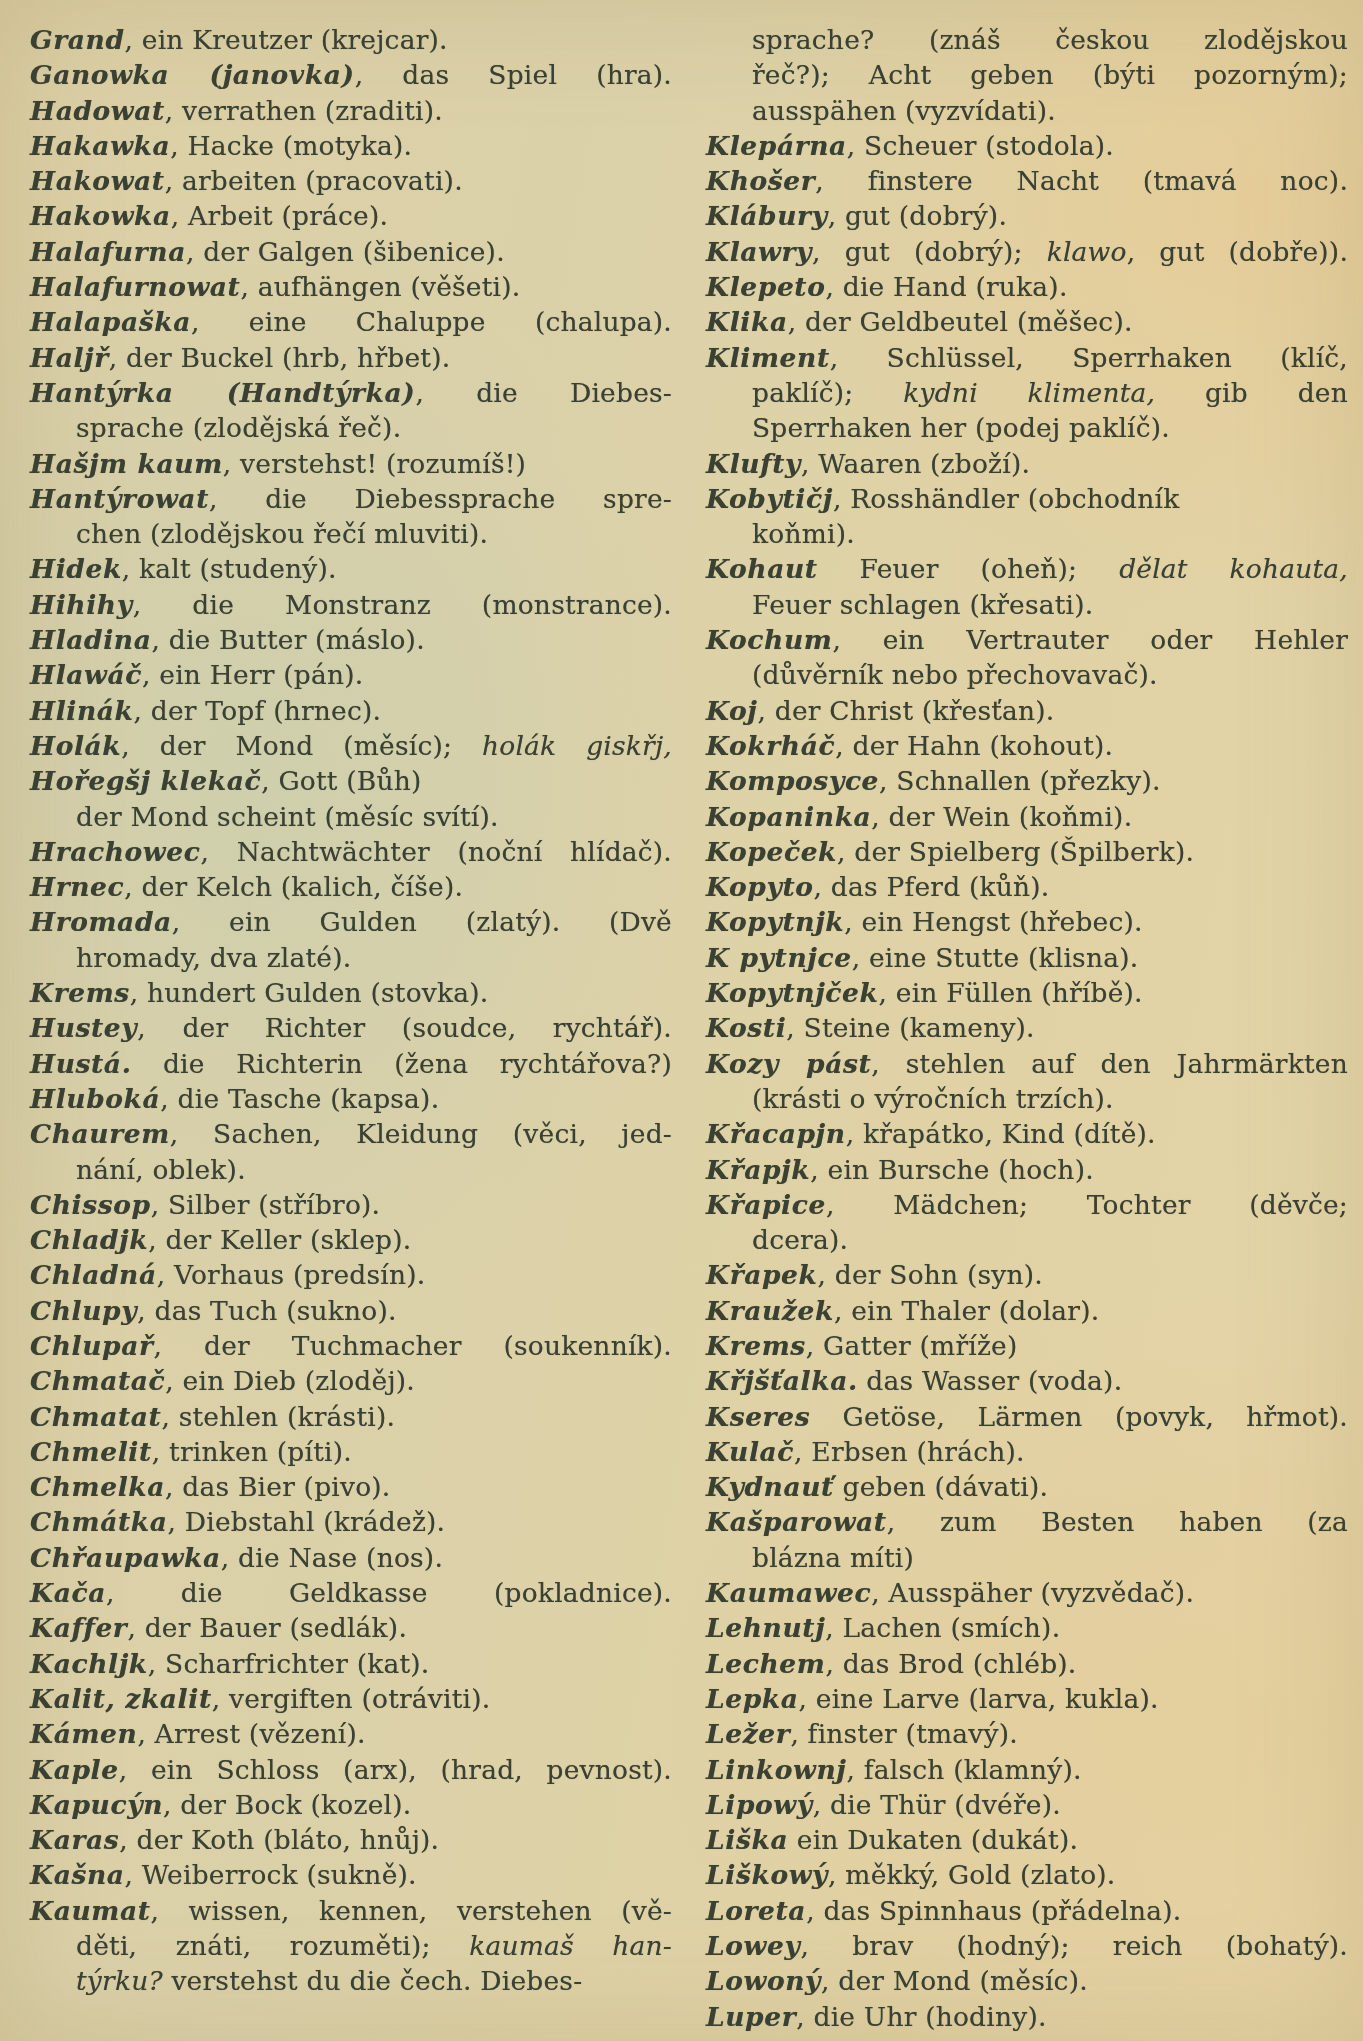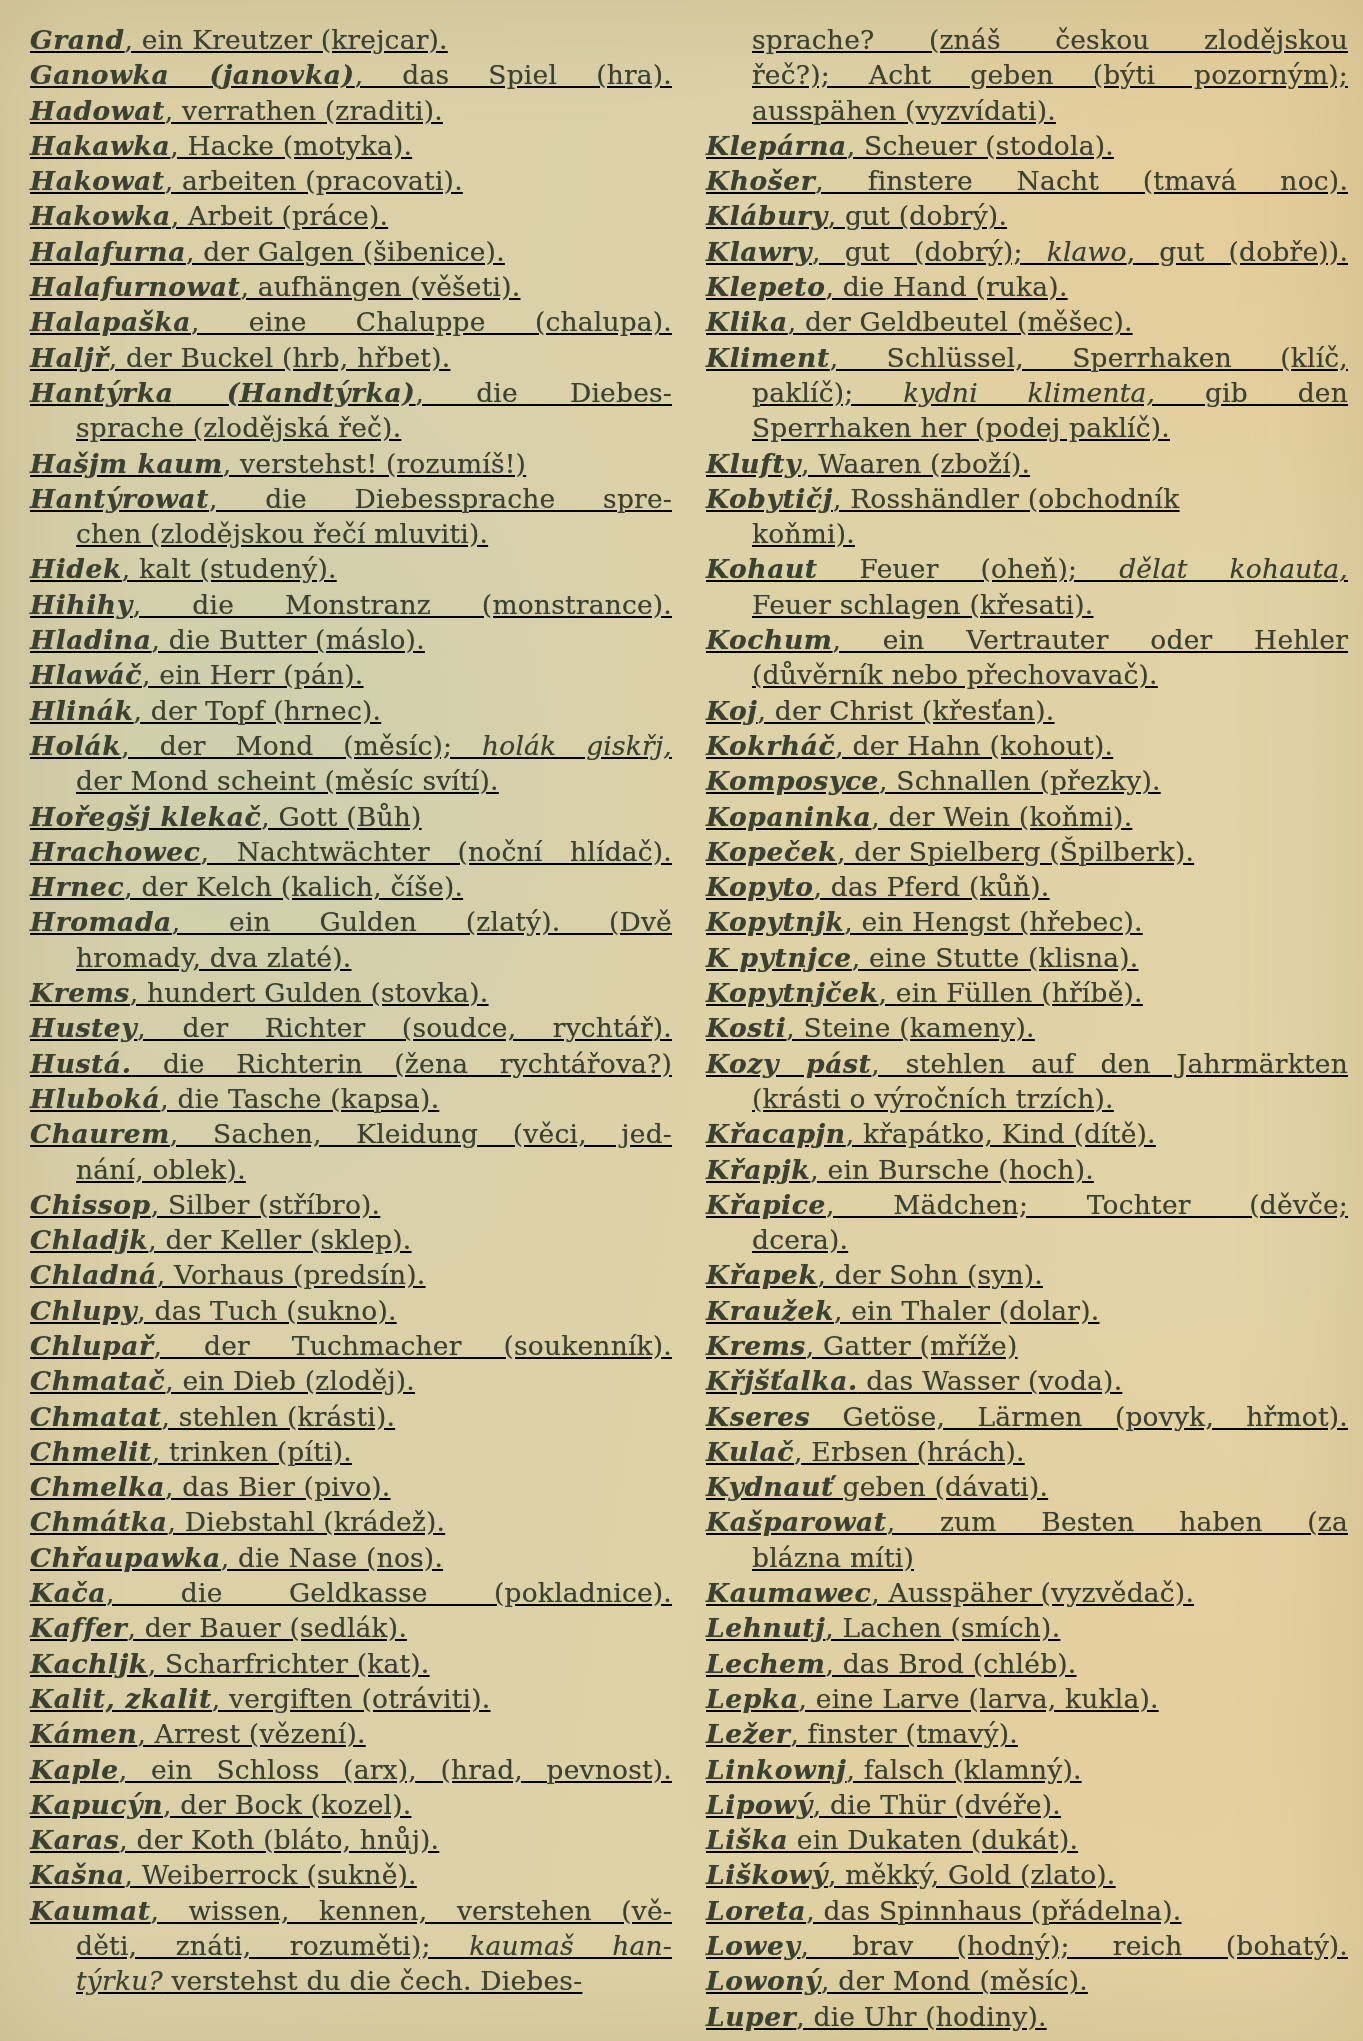--- a/index.html
+++ b/index.html
@@ -18,21 +18,20 @@
     box-shadow: inset 0 0 120px rgba(150,130,80,0.25);
     font-family: "DejaVu Serif", "Liberation Serif", serif;
   }
   .page {
     display: flex;
     box-sizing: border-box;
     width: 1363px;
     height: 2041px;
     padding: 22px 14px 0 30px;
     gap: 34px;
-    text-decoration: underline;
   }
   .col {
     width: 642px;
     flex: 0 0 642px;
   }
   .line {
     font-size: 26.5px;
     line-height: 35.3px;
     height: 35.3px;
     color: #3a4132;
@@ -78,22 +77,22 @@
       <div class="line ind"><span>sprache (zlodějská řeč).</span></div>
       <div class="line"><span class="h">Hašjm kaum</span><span>, verstehst! (rozumíš!)</span></div>
       <div class="line j"><span class="h">Hantýrowat</span><span>, die Diebessprache spre-</span></div>
       <div class="line ind"><span>chen (zlodějskou řečí mluviti).</span></div>
       <div class="line"><span class="h">Hidek</span><span>, kalt (studený).</span></div>
       <div class="line j"><span class="h">Hihihy</span><span>, die Monstranz (monstrance).</span></div>
       <div class="line"><span class="h">Hladina</span><span>, die Butter (máslo).</span></div>
       <div class="line"><span class="h">Hlawáč</span><span>, ein Herr (pán).</span></div>
       <div class="line"><span class="h">Hlinák</span><span>, der Topf (hrnec).</span></div>
       <div class="line j"><span class="h">Holák</span><span>, der Mond (měsíc); </span><span class="i">holák giskřj,</span></div>
+      <div class="line"><span class="h">Hořegšj klekač</span><span>, Gott (Bůh)</span></div>
       <div class="line ind"><span>der Mond scheint (měsíc svítí).</span></div>
-      <div class="line"><span class="h">Hořegšj klekač</span><span>, Gott (Bůh)</span></div>
       <div class="line j"><span class="h">Hrachowec</span><span>, Nachtwächter (noční hlídač).</span></div>
       <div class="line"><span class="h">Hrnec</span><span>, der Kelch (kalich, číše).</span></div>
       <div class="line j"><span class="h">Hromada</span><span>, ein Gulden (zlatý). (Dvě</span></div>
       <div class="line ind"><span>hromady, dva zlaté).</span></div>
       <div class="line"><span class="h">Krems</span><span>, hundert Gulden (stovka).</span></div>
       <div class="line j"><span class="h">Hustey</span><span>, der Richter (soudce, rychtář).</span></div>
       <div class="line j"><span class="h">Hustá.</span><span> die Richterin (žena rychtářova?)</span></div>
       <div class="line"><span class="h">Hluboká</span><span>, die Tasche (kapsa).</span></div>
       <div class="line j"><span class="h">Chaurem</span><span>, Sachen, Kleidung (věci, jed-</span></div>
       <div class="line ind"><span>nání, oblek).</span></div>

